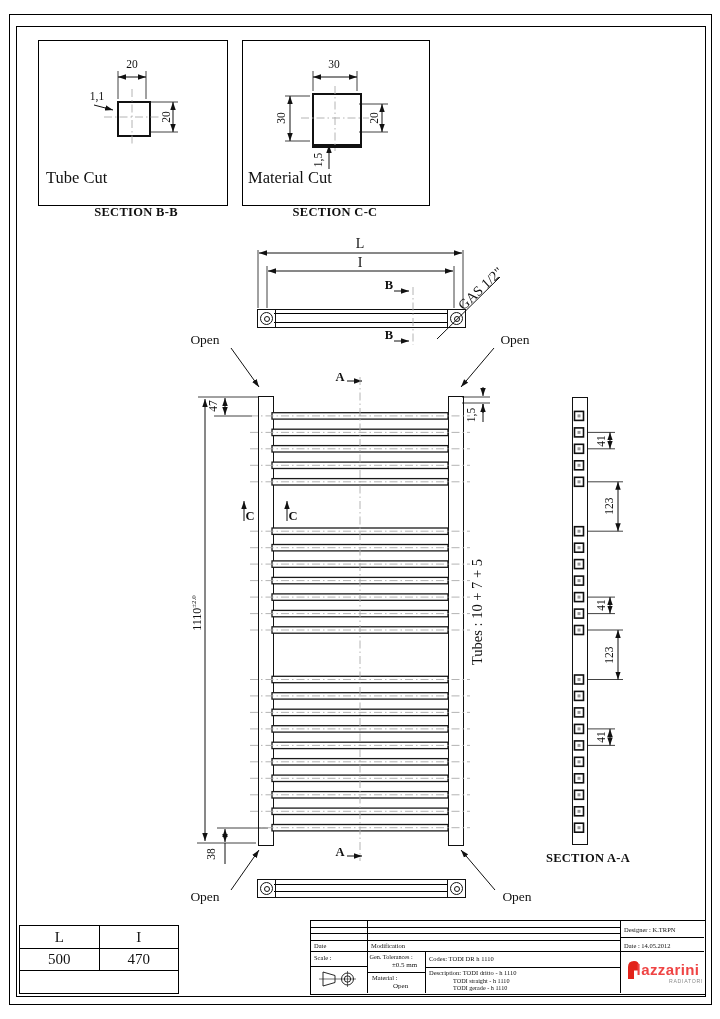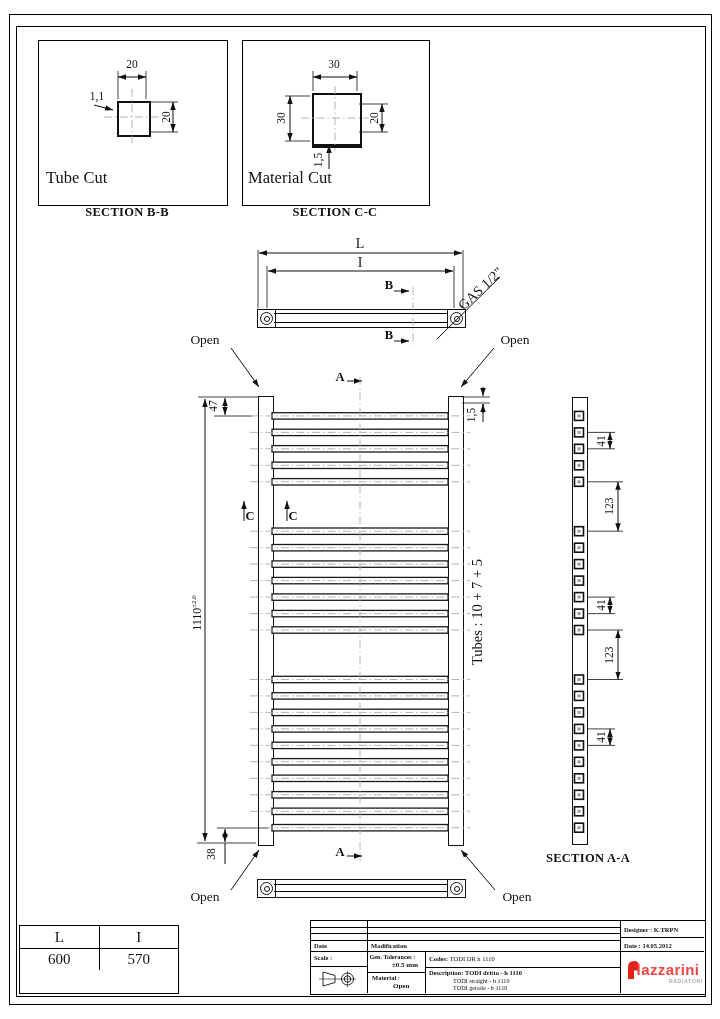--- a/index.html
+++ b/index.html
@@ -15,39 +15,39 @@
   .caption{font-size:16.5px;}
   .open{font-size:13.5px;}
   .hl{position:absolute;background:#000;height:1px;z-index:2;}
   .vl{position:absolute;background:#000;width:1px;z-index:2;}
   .box{position:absolute;border:1.4px solid #000;z-index:1;}
   .thick{border:2.6px solid #111;}
   .circ{position:absolute;border:1.3px solid #111;border-radius:50%;z-index:2;}
   .circ i{position:absolute;left:50%;top:50%;transform:translate(-50%,-50%);
           width:4px;height:4px;border:1px solid #111;border-radius:50%;}
   .tbt{position:absolute;font-size:6.5px;z-index:4;}
-  .bold{font-weight:bold;}
+  .bold{font-weight:normal;}
   svg{z-index:3;}
   sup{font-size:7px;}
 </style>
 </head>
 <body>
 
 <div id="page">
 
   <div class="abs" style="left:9px;top:14px;width:701px;height:989px;border:1px solid #000;"></div>
   <div class="abs" style="left:16px;top:26px;width:688px;height:969px;border:1.5px solid #000;"></div>
 
   <div class="box" style="left:38px;top:40px;width:188px;height:164px;"></div>
   <div class="abs thick" style="left:117px;top:101px;width:30px;height:32px;z-index:2;"></div>
   <div class="htext dim" style="left:132px;top:64px;">20</div>
   <div class="vtext dim" style="left:166px;top:117px;">20</div>
   <div class="htext dim" style="left:97px;top:96px;">1,1</div>
   <div class="abs caption" style="left:46px;top:168px;">Tube Cut</div>
-  <div class="htext sect" style="left:127px;top:212px;">SECTION B-B</div>
+  <div class="htext sect" style="left:136px;top:212px;">SECTION B-B</div>
 
   <div class="box" style="left:242px;top:40px;width:186px;height:164px;"></div>
   <div class="abs thick" style="left:312px;top:93px;width:46px;height:49px;border-bottom-width:4px;z-index:2;"></div>
   <div class="htext dim" style="left:334px;top:64px;">30</div>
   <div class="vtext dim" style="left:281px;top:118px;">30</div>
   <div class="vtext dim" style="left:374px;top:118px;">20</div>
   <div class="vtext dim" style="left:318px;top:160px;">1,5</div>
   <div class="abs caption" style="left:248px;top:168px;">Material Cut</div>
   <div class="htext sect" style="left:335px;top:212px;">SECTION C-C</div>
 
@@ -100,23 +100,23 @@
     </div>
 
   <div class="abs" style="left:572px;top:397px;width:14px;height:446px;border:1.5px solid #111;z-index:1;"></div>
   <div class="htext sect" style="left:588px;top:858px;">SECTION A-A</div>
 
   <div class="abs" style="left:19px;top:925px;width:158px;height:67px;border:1.6px solid #000;font-size:15px;z-index:2;">
     <div style="display:flex;height:22px;border-bottom:1.4px solid #000;">
       <div style="flex:1;text-align:center;line-height:22px;border-right:1.4px solid #000;">L</div>
       <div style="flex:1;text-align:center;line-height:22px;">I</div>
     </div>
-    <div style="display:flex;height:21px;">
-      <div style="flex:1;text-align:center;line-height:21px;border-right:1.4px solid #000;">600</div>
-      <div style="flex:1;text-align:center;line-height:21px;">570</div>
+    <div style="display:flex;height:21px;border-bottom:1.4px solid #000;">
+      <div style="flex:1;text-align:center;line-height:21px;border-right:1.4px solid #000;">500</div>
+      <div style="flex:1;text-align:center;line-height:21px;">470</div>
     </div>
   </div>
 
   <div class="abs" style="left:310px;top:920px;width:394px;height:73px;border:1.2px solid #000;z-index:2;"></div>
   <div class="hl" style="left:310px;top:926.5px;width:310px;"></div>
   <div class="hl" style="left:310px;top:933px;width:310px;"></div>
   <div class="hl" style="left:310px;top:940px;width:310px;"></div>
   <div class="hl" style="left:310px;top:951px;width:310px;"></div>
   <div class="hl" style="left:310px;top:966px;width:57px;"></div>
   <div class="hl" style="left:367px;top:971.5px;width:58px;"></div>

